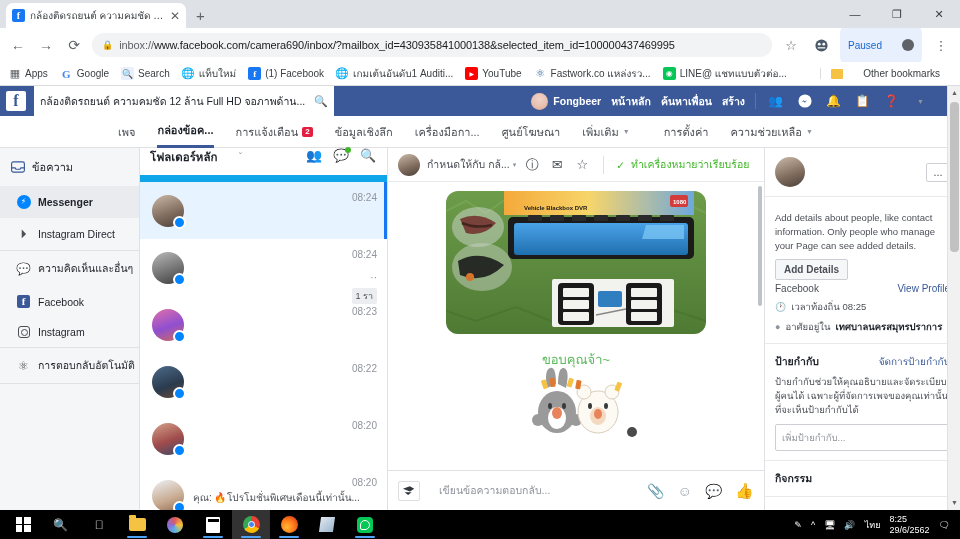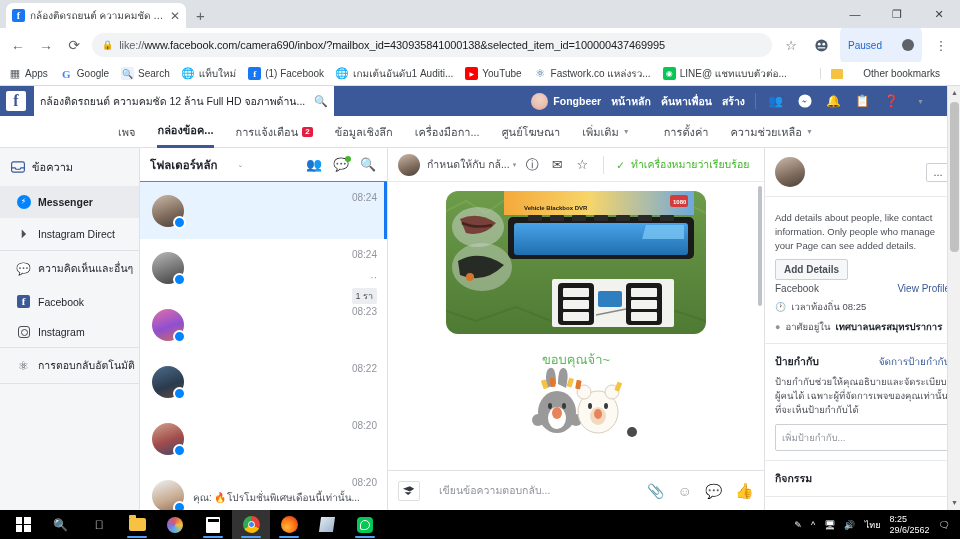--- a/index.html
+++ b/index.html
@@ -130,22 +130,22 @@
   .ico-msgr { width: 14px; height: 14px; border-radius: 50%; background: #0084ff; position: relative; }
   .ico-msgr::after { content: "⚡"; position: absolute; inset: 0; color: #fff; font-size: 8px;
     text-align: center; line-height: 14px; }
   .ico-ig { width: 12px; height: 12px; border: 1.4px solid #4b4f56; border-radius: 3px; position: relative; }
   .ico-ig::after { content: ""; position: absolute; width: 5px; height: 5px; border: 1.4px solid #4b4f56;
     border-radius: 50%; left: 2px; top: 2px; }
 
   
   .convlist { width: 248px; flex: 0 0 248px; border-right: 1px solid #e0e1e4; display: flex;
     flex-direction: column; background: #fff; }
-  .conv-head { height: 34px; display: flex; align-items: center; padding: 0 10px; gap: 20px;
-    border-bottom: 1px solid #0ea5e9; }
+  .conv-head { height: 34px; display: flex; align-items: flex-start; padding: 0 10px; gap: 20px;
+    border-bottom: 7px solid #0ea5e9; }
   .conv-title { font-size: 11.5px; font-weight: bold; color: #1d2129; }
   .conv-head-icons { margin-left: auto; display: flex; align-items: center; gap: 11px;
     color: #4b4f56; font-size: 13px; }
   .greendot { width: 6px; height: 6px; background: #42b72a; border-radius: 50%;
     position: absolute; right: -1px; top: -1px; }
   .conv-scroll { flex: 1; overflow: hidden; position: relative; }
   .conv-row { height: 57px; display: flex; align-items: center; padding: 0 10px 0 12px; gap: 9px;
     position: relative; }
   .conv-row.active { background: #e7f3ff; }
   .conv-row.active::before { content: ""; position: absolute; right: 0; top: 0; bottom: 0;
@@ -280,21 +280,21 @@
       <div class="win-btn close">✕</div>
     </div>
   </div>
 
   <div class="chrome-toolbar">
     <div class="nav-btn">←</div>
     <div class="nav-btn">→</div>
     <div class="nav-btn">⟳</div>
     <div class="omnibox">
       <span class="lock">🔒</span>
-      <span class="omni-url"><span class="dim">like://</span><span>www.facebook.com/camera690/inbox/?mailbox_id=430935841000138&amp;selected_item_id=100000437469995</span></span>
+      <span class="omni-url"><span class="dim">inbox://</span><span>www.facebook.com/camera690/inbox/?mailbox_id=430935841000138&amp;selected_item_id=100000437469995</span></span>
     </div>
     <div class="tb-icon">☆</div>
     <div class="tb-icon">
       <svg width="15" height="15" viewBox="0 0 16 16">
           <circle cx="8" cy="8" r="6.5" fill="#4a5a6a"></circle>
           <circle cx="5.6" cy="6.6" r="1.5" fill="#fff"></circle>
           <circle cx="10.4" cy="6.6" r="1.5" fill="#fff"></circle>
           <path d="M4 10.5h8" stroke="#fff" stroke-width="1.3" fill="none"></path>
         </svg>
     </div>

